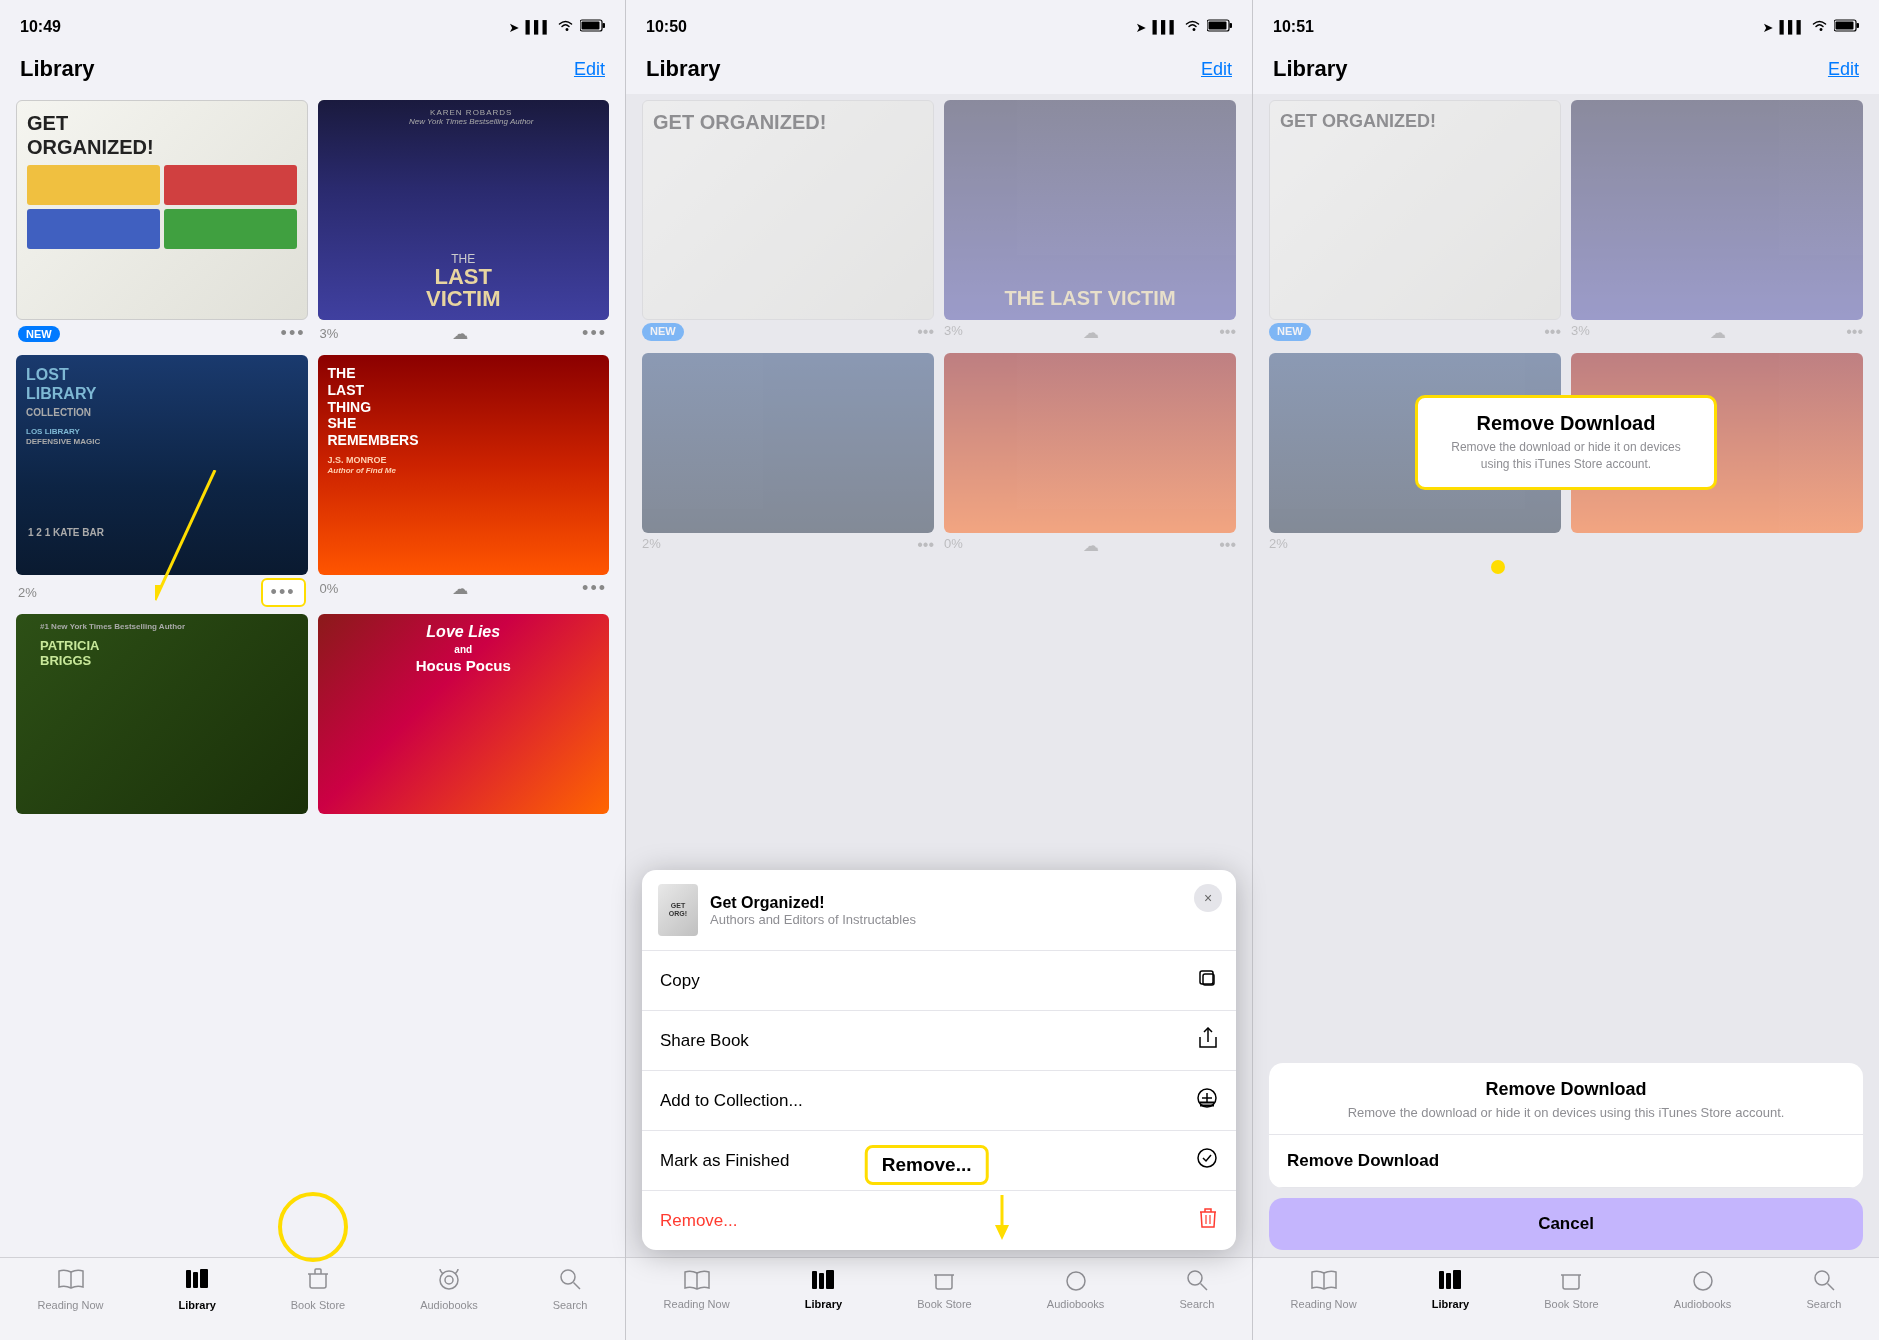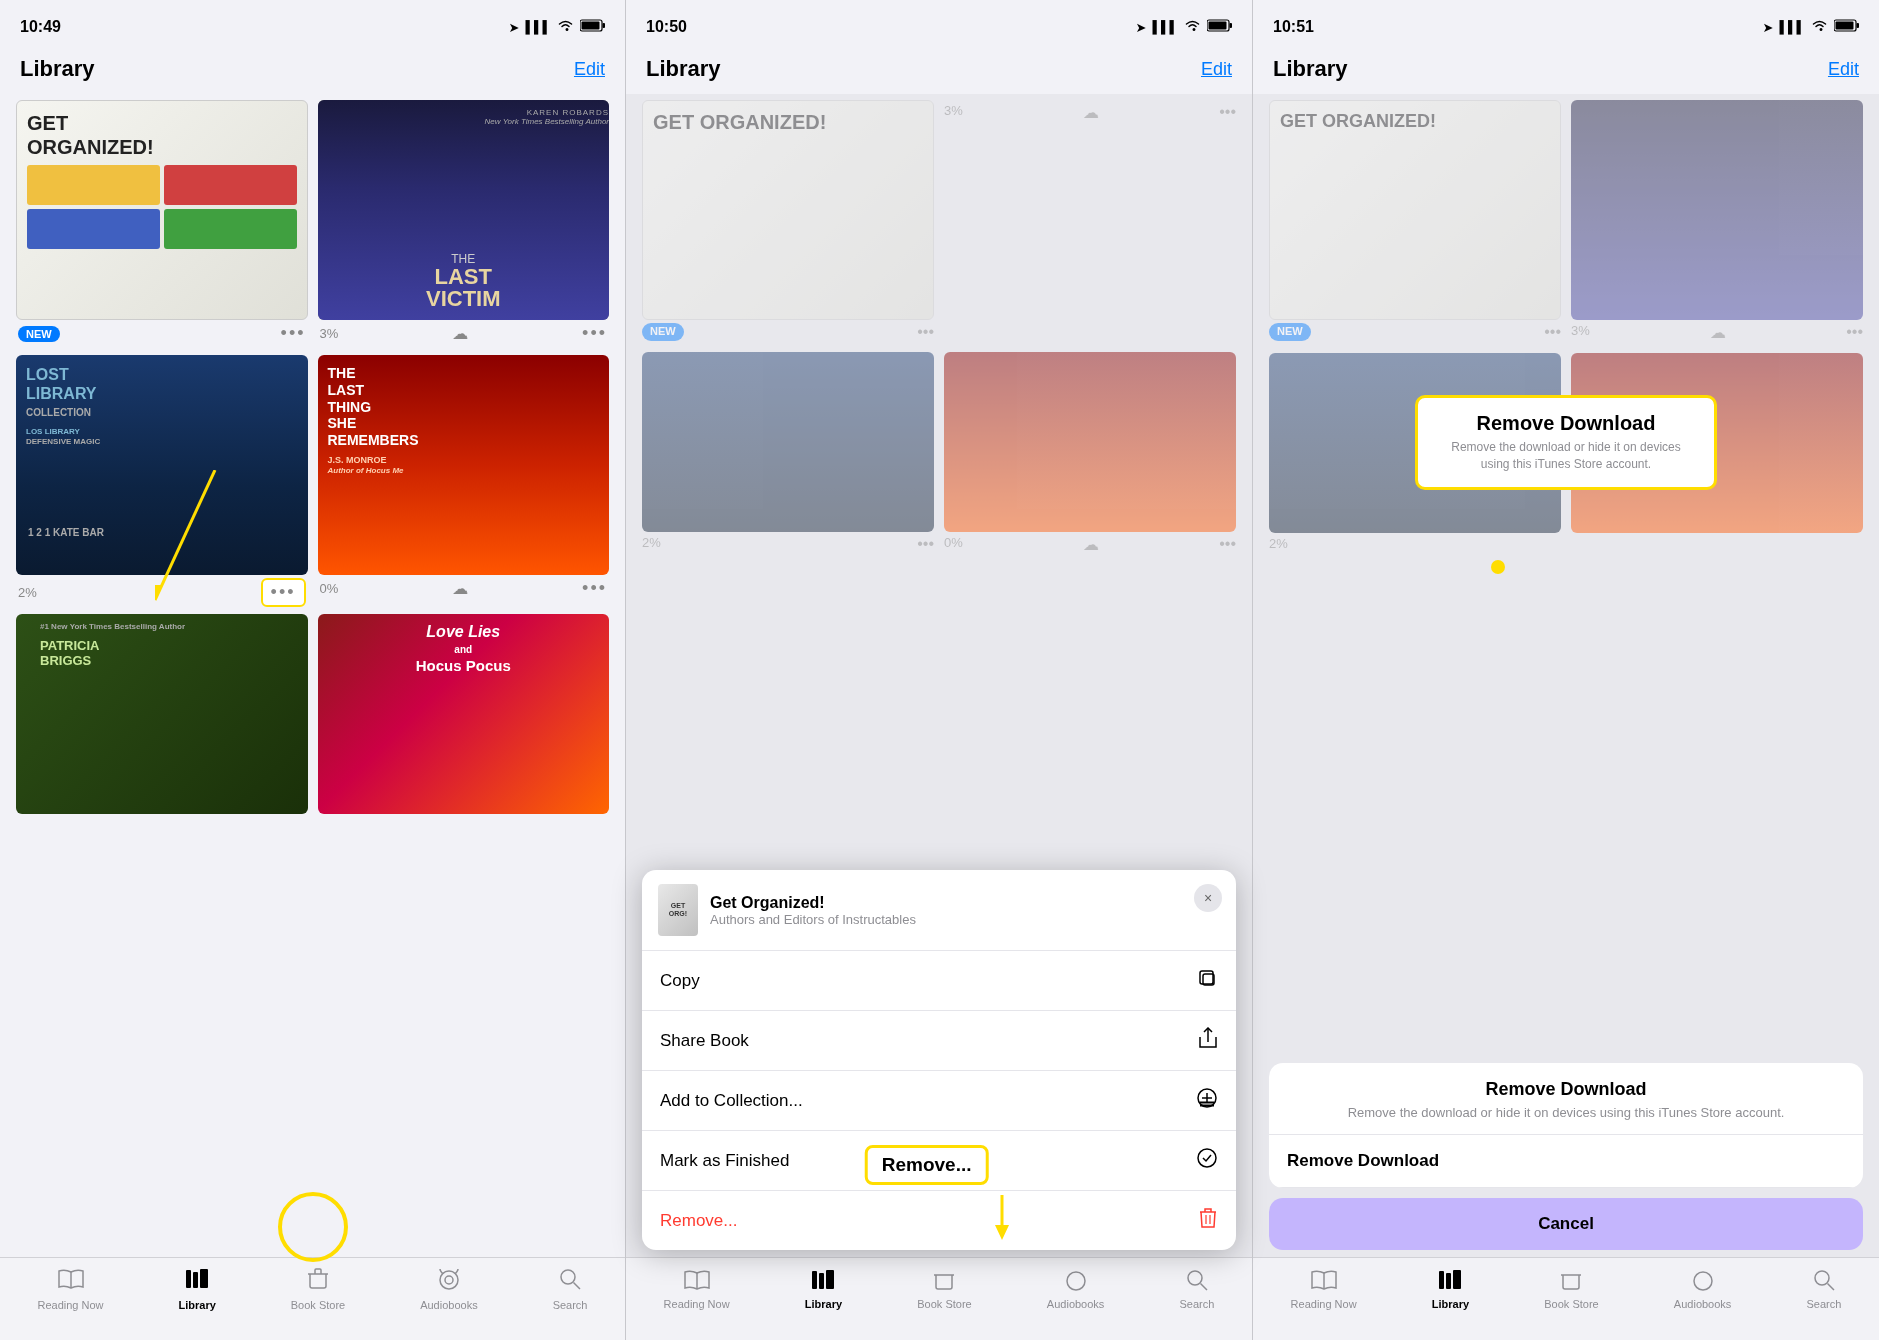--- a/index.html
+++ b/index.html
@@ -271,21 +271,21 @@
         </div>
         <div class="book-row-meta">
           <span class="new-badge">NEW</span>
           <span style="color:#888;font-size:18px;letter-spacing:2px;cursor:pointer;">•••</span>
         </div>
       </div>
 
       <div>
         <div class="book-cover" style="height:220px;">
           <div style="background:linear-gradient(180deg,#1a1a3e 0%,#2a2a6e 40%,#4040a0 100%);height:100%;display:flex;flex-direction:column;align-items:center;justify-content:flex-end;padding:10px;position:relative;">
-            <div style="position:absolute;top:8px;left:16px;right:0;text-align:right;">
+            <div style="position:absolute;top:8px;left:16px;right:0;text-align:center;">
               <div style="font-size:8px;color:#aaa;text-transform:uppercase;letter-spacing:1px;">KAREN ROBARDS</div>
               <div style="font-size:8px;color:#aaa;font-style:italic;">New York Times Bestselling Author</div>
             </div>
             <div style="text-align:center;color:#e8d5a0;">
               <div style="font-size:12px;color:#ccc;">THE</div>
               <div style="font-size:22px;font-weight:900;color:#e8d5a0;line-height:1;">LAST</div>
               <div style="font-size:22px;font-weight:900;color:#e8d5a0;line-height:1;">VICTIM</div>
             </div>
           </div>
         </div>
@@ -321,21 +321,21 @@
 
       <div>
         <div class="book-cover" style="height:220px;background:linear-gradient(180deg,#8b0000 0%,#cc2200 50%,#ff5500 100%);">
           <div style="padding:10px;color:#fff;font-size:14px;font-weight:900;line-height:1.2;">
             <div>THE</div>
             <div>LAST</div>
             <div>THING</div>
             <div>SHE</div>
             <div>REMEMBERS</div>
             <div style="font-size:9px;color:#ffd0b0;margin-top:6px;">J.S. MONROE</div>
-            <div style="font-size:8px;color:#ffd0b0;font-style:italic;">Author of Hocus Me</div>
+            <div style="font-size:8px;color:#ffd0b0;font-style:italic;">Author of Find Me</div>
           </div>
         </div>
         <div class="book-row-meta">
           <span class="pct-label">0%</span>
           <span style="font-size:16px;color:#888;">☁</span>
           <span style="color:#888;font-size:18px;letter-spacing:2px;">•••</span>
         </div>
       </div>
     </div>
 
@@ -452,20 +452,25 @@
 
     <div style="display:grid;grid-template-columns:1fr 1fr;gap:10px;padding:6px 16px;opacity:0.45;">
       <div>
         <div style="height:220px;background:linear-gradient(135deg,#f5f5f0,#e0e0d8);border:1px solid #ccc;border-radius:6px;padding:10px;font-weight:900;font-size:20px;color:#222;">GET ORGANIZED!</div>
         <div style="display:flex;justify-content:space-between;padding:3px 0;">
           <span class="new-badge">NEW</span>
           <span style="color:#888;font-size:16px;">•••</span>
         </div>
       </div>
       <div>
+        <div style="height:220px;background:linear-gradient(180deg,#1a1a3e,#4040a0);border-radius:6px;display:flex;align-items:flex-end;justify-content:center;padding:10px;color:#e8d5a0;">
+          <div style="text-align:center;">
+              <div style="font-size:20px;font-weight:900;">THE LAST VICTIM</div>
+            </div>
+        </div>
         <div style="display:flex;justify-content:space-between;padding:3px 0;">
           <span style="font-size:13px;color:#888;">3%</span>
             <span style="color:#888;">☁</span>
             <span style="color:#888;font-size:16px;">•••</span>
         </div>
       </div>
     </div>
 
     <div style="display:grid;grid-template-columns:1fr 1fr;gap:10px;padding:2px 16px;opacity:0.45;">
       <div>

